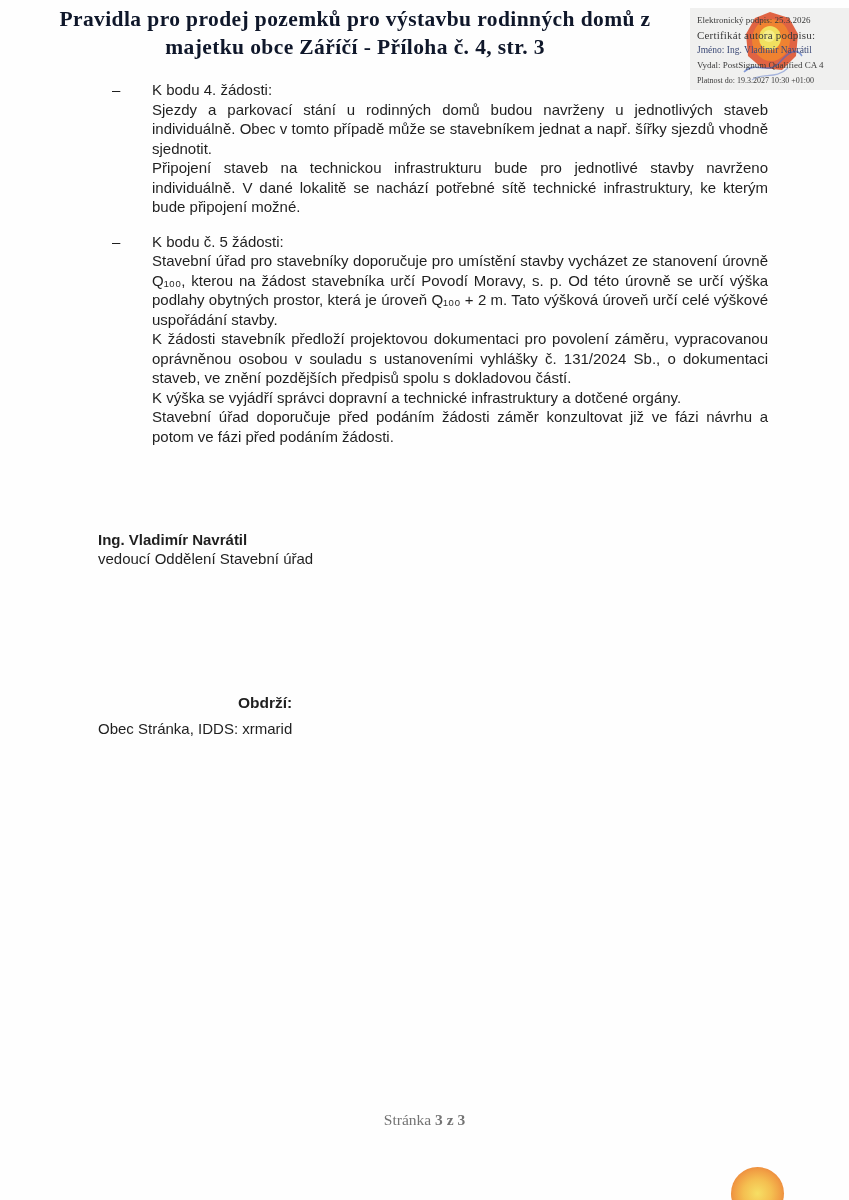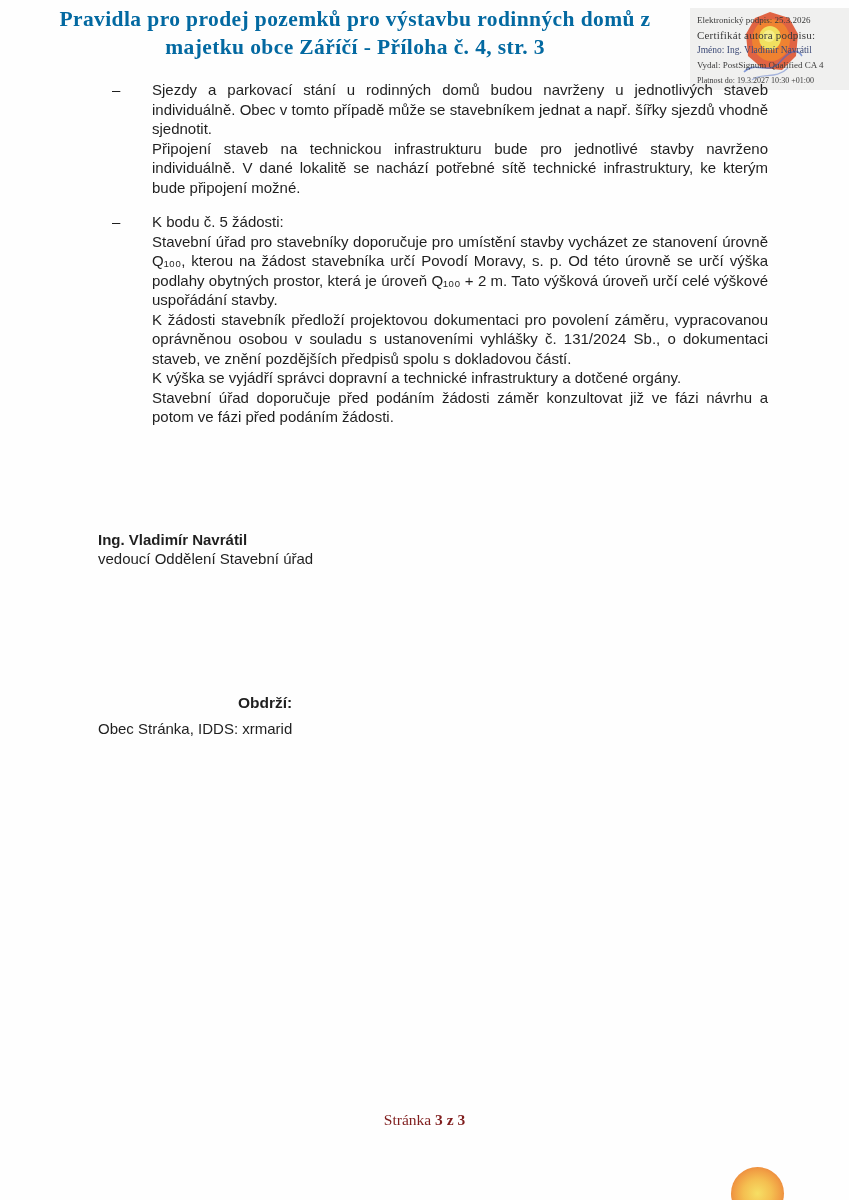--- a/index.html
+++ b/index.html
@@ -14,21 +14,21 @@
   }
 
   
   .doc-title{
     position:absolute;left:10px;top:5px;width:690px;
     text-align:center;
     font-family:"Liberation Serif","DejaVu Serif",serif;
     font-weight:bold;
     font-size:21.5px;line-height:28px;
     letter-spacing:.4px;
-    color:#0369a1;
+    color:#0f172a;
   }
 
   
   .sig-box{
     position:absolute;left:690px;top:8px;width:168px;height:82px;
     background:#f0f0ef;
     font-family:"Liberation Serif","DejaVu Serif",serif;
     color:#3a3a3a;
     box-sizing:border-box;
     padding:6px 4px 0 7px;
@@ -65,21 +65,21 @@
   
   .recipients{position:absolute;left:98px;top:693px;font-size:15px;text-align:right;}
   .recipients .head{font-weight:bold;font-size:15.5px;line-height:20px;}
   .recipients .line{line-height:20px;margin-top:6px;}
 
   
   .footer{
     position:absolute;left:0;top:1111px;width:100%;
     text-align:center;
     font-family:"Liberation Serif","DejaVu Serif",serif;
-    font-size:15.5px;color:#7f1d1d;
+    font-size:15.5px;color:#737373;
   }
   .footer .num{font-weight:bold;}
 
   
   .bottom-stamp{
     position:absolute;left:731px;top:1167px;
     width:53px;height:53px;border-radius:50%;
     background:radial-gradient(circle at 50% 50%, #f6dd5c 0%, #f4bb47 38%, #f0993a 62%, #e9772f 82%, #e56a2c 100%);
     opacity:.95;
   }
@@ -111,20 +111,21 @@
       <div class="sig-line l3">Jméno: Ing. Vladimír Navrátil</div>
       <div class="sig-line l4">Vydal: PostSignum Qualified CA 4</div>
       <div class="sig-line l5">Platnost do: 19.3.2027 10:30 +01:00</div>
     </div>
   </div>
 
   <div class="body-text">
 
     <div class="body-item">
       <span class="item-bullet">–</span>
+      <div class="item-heading">K bodu 4. žádosti:</div>
       <p>Sjezdy a parkovací stání u rodinných domů budou navrženy u jednotlivých staveb individuálně. Obec v tomto případě může se stavebníkem jednat a např. šířky sjezdů vhodně sjednotit.</p>
       <p>Připojení staveb na technickou infrastrukturu bude pro jednotlivé stavby navrženo individuálně. V dané lokalitě se nachází potřebné sítě technické infrastruktury, ke kterým bude připojení možné.</p>
     </div>
 
     <div class="body-item">
       <span class="item-bullet">–</span>
       <div class="item-heading">K bodu č. 5 žádosti:</div>
       <p>Stavební úřad pro stavebníky doporučuje pro umístění stavby vycházet ze stanovení úrovně Q₁₀₀, kterou na žádost stavebníka určí Povodí Moravy, s. p. Od této úrovně se určí výška podlahy obytných prostor, která je úroveň Q₁₀₀ + 2 m. Tato výšková úroveň určí celé výškové uspořádání stavby.</p>
       <p>K žádosti stavebník předloží projektovou dokumentaci pro povolení záměru, vypracovanou oprávněnou osobou v souladu s ustanoveními vyhlášky č. 131/2024 Sb., o dokumentaci staveb, ve znění pozdějších předpisů spolu s dokladovou částí.</p>
       <p>K výška se vyjádří správci dopravní a technické infrastruktury a dotčené orgány.</p>

